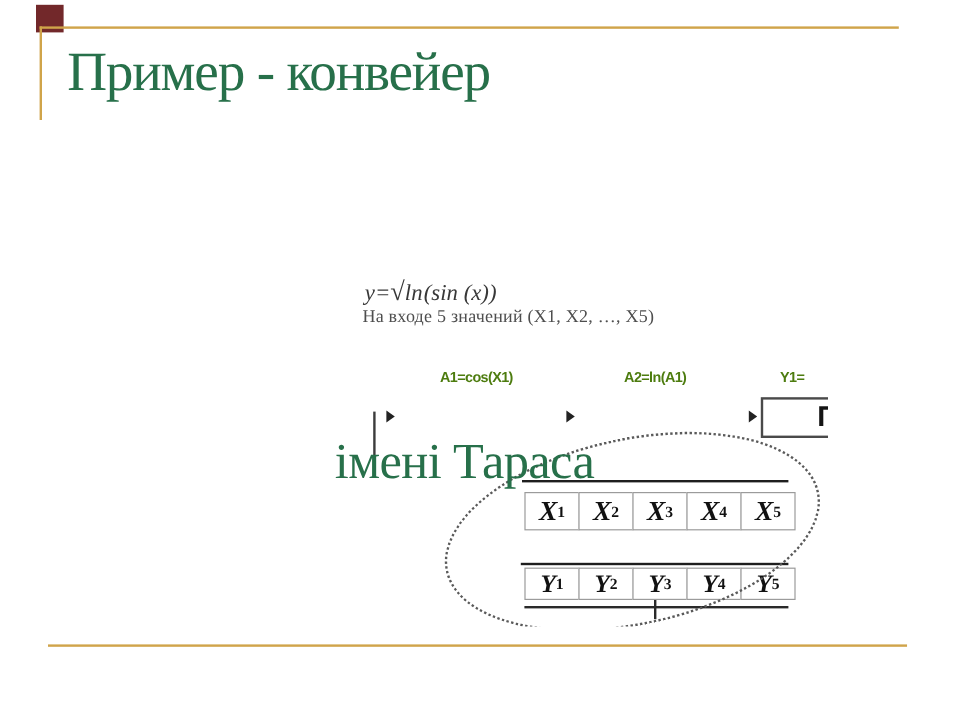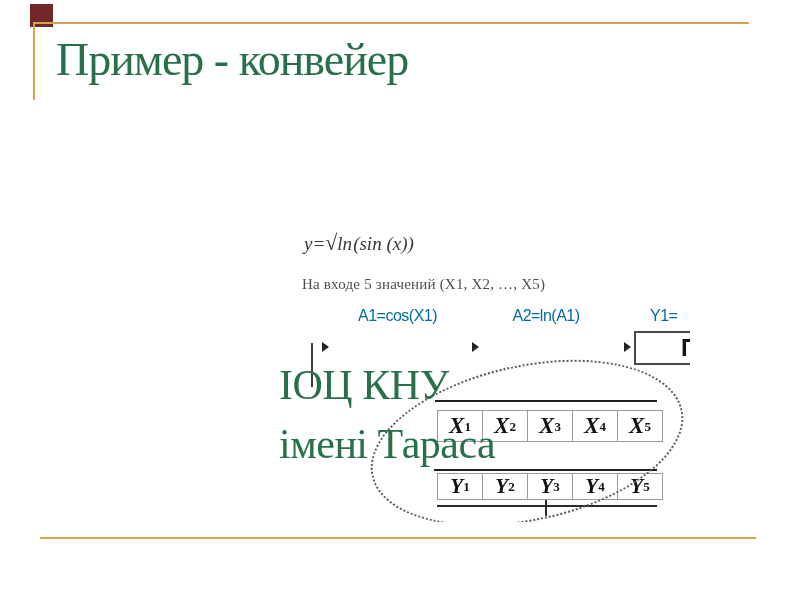--- a/index.html
+++ b/index.html
@@ -22,26 +22,26 @@
 
   
   .picture { left:298px; top:228px; width:392px; height:294px; background:#fff; overflow:hidden; z-index:1; }
 
   .formula { left:6px; top:2px; font-size:19px; font-style:italic; color:#383838; white-space:nowrap; }
   .formula .f-sqrt { font-style:normal; font-size:22px; }
   .formula .f-ln   { border-top:2px solid #383838; padding-top:16px; }
   .formula .f-rest { margin-left:1px; }
 
   .d-line { font-size:15px; color:#4e4e4e; white-space:nowrap; letter-spacing:0.2px; }
-  .d-line2 { left:4px; top:48px; }
+  .d-line2 { left:4px; top:28px; }
   .d-line3 { left:4px; top:53px; }
 
   .proc-label {
-    top:79px; font-family:"Liberation Sans", sans-serif; font-weight:normal;
-    font-size:16px; color:#0369a1; letter-spacing:-0.5px; text-align:center; white-space:nowrap;
+    top:79px; font-family:"Liberation Sans", sans-serif; font-weight:bold;
+    font-size:12px; color:#4d7c0f; letter-spacing:-0.5px; text-align:center; white-space:nowrap;
   }
   .pl1 { left:60px;  width:78px; }
   .pl2 { left:209px; width:78px; }
   .pl3 { left:352px; width:60px; text-align:left; }
 
   .proc-box {
     top:103px; height:30px; border:2px solid #4a4a4a; background:#fff;
     display:flex; align-items:center; justify-content:center;
     font-family:"Liberation Sans", sans-serif; font-weight:bold;
     font-size:24px; color:#141414; letter-spacing:-1px; white-space:nowrap;
@@ -165,17 +165,16 @@
           <sub>5</sub>
         </div>
     </div>
 
     <div class="abs hline3"></div>
     <div class="abs tick"></div>
     <div class="abs dash-ellipse"></div>
   </div>
 
   <div class="abs footer">
-    <div>ІОЦ КНУ</div>
     <div>імені Тараса</div>
   </div>
 
 </div>
 
 </body></html>

